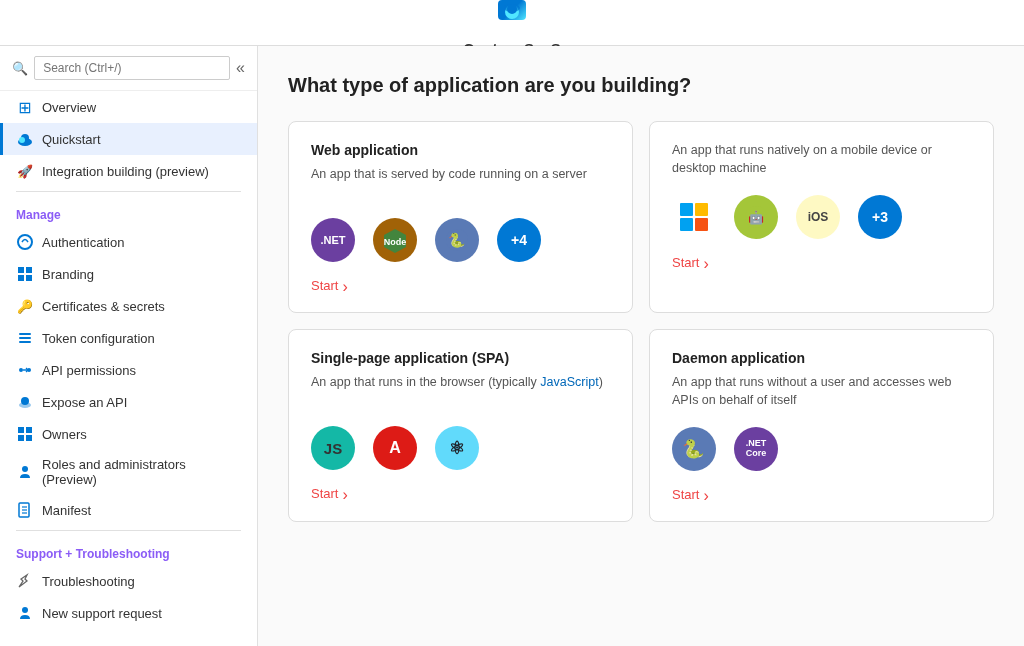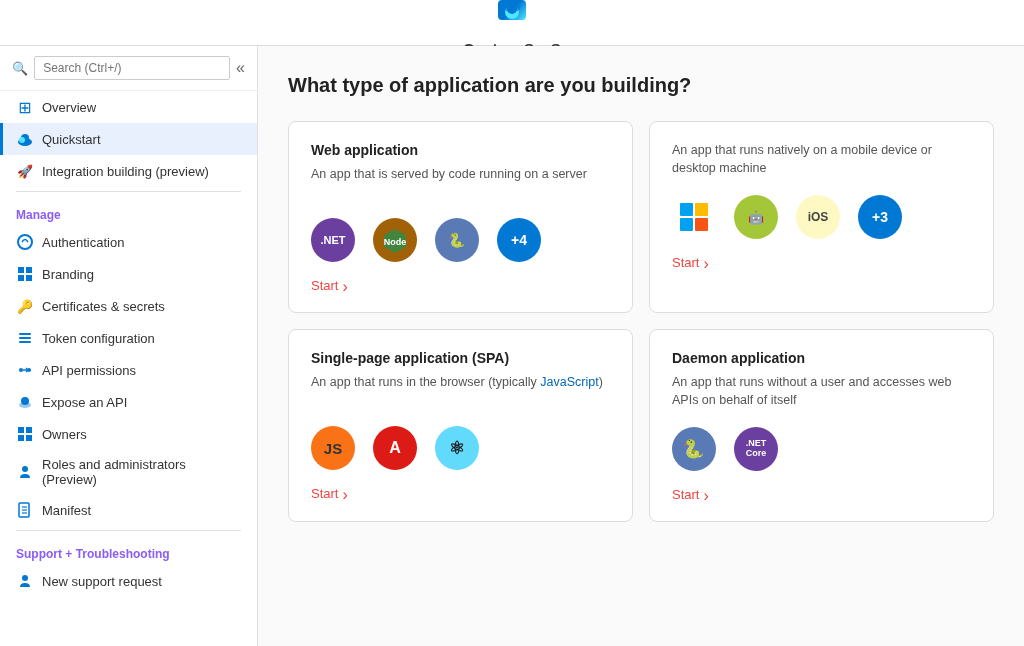--- a/index.html
+++ b/index.html
@@ -327,20 +327,28 @@
             <line x1="5" y1="8" x2="10" y2="8" stroke="#0078d4" stroke-width="1.2"></line>
             <line x1="5" y1="11" x2="10" y2="11" stroke="#0078d4" stroke-width="1.2"></line>
           </svg>
       </span>
       <span>Manifest</span>
     </div>
 
     <hr class="section-divider">
     <div class="section-label">Support + Troubleshooting</div>
 
+    <div class="sidebar-item">
+      <span class="sidebar-icon" style="color:#666;">
+        <svg width="16" height="16" viewBox="0 0 16 16">
+            <path d="M2 14 L6 8 L4 6 L10 2 L8 6 L10 8 Z" fill="none" stroke="#666" stroke-width="1.3"></path>
+          </svg>
+      </span>
+      <span>Troubleshooting</span>
+    </div>
     <div class="sidebar-item">
       <span class="sidebar-icon" style="color:#0078d4;">
         <svg width="16" height="16" viewBox="0 0 16 16">
             <circle cx="8" cy="5" r="3" fill="#0078d4"></circle>
             <path d="M3 14 Q3 10 8 10 Q13 10 13 14" fill="#0078d4"></path>
           </svg>
       </span>
       <span>New support request</span>
     </div>
   </div>
@@ -401,21 +409,21 @@
         <a class="card-start">
           <span>Start</span>
           <span style="font-size:16px;">›</span>
         </a>
       </div>
 
       <div class="card">
         <div class="card-title">Single-page application (SPA)</div>
         <div class="card-desc">An app that runs in the browser (typically <span style="color:#0067b8;">JavaScript</span>)</div>
         <div class="card-icons">
-          <div class="tech-icon js-icon" style="font-size:15px;font-weight:800;background:#f97316;color:#333;">JS</div>
+          <div class="tech-icon js-icon" style="font-size:15px;font-weight:800;background:#14b8a6;color:#333;">JS</div>
           <div class="tech-icon angular-icon" style="font-size:16px;font-weight:700;">A</div>
           <div class="tech-icon react-icon" style="background:#61dafb;color:#20232a;font-size:18px;">⚛</div>
         </div>
         <a class="card-start">
           <span>Start</span>
           <span style="font-size:16px;">›</span>
         </a>
       </div>
 
       <div class="card">

